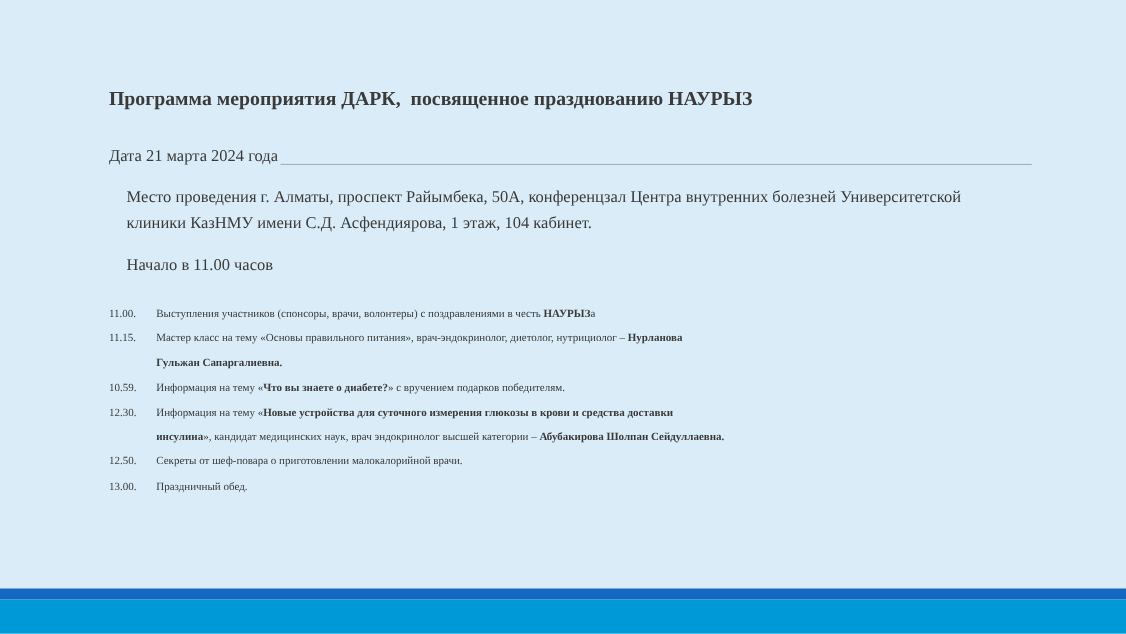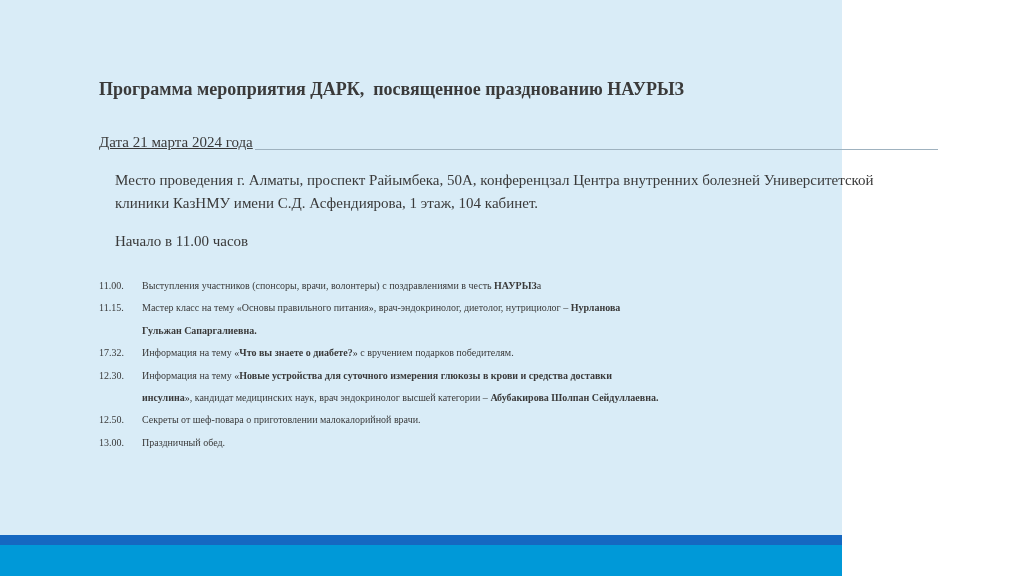--- a/index.html
+++ b/index.html
@@ -9,37 +9,37 @@
     --accent:#1568C1;
     --footer:#0099D8;
   }
   html,body{margin:0;padding:0;}
   body{
     width:1024px;height:576px;overflow:hidden;
     font-family:"Liberation Serif","DejaVu Serif",serif;
     background:#fff;
   }
   .slide{
-    position:relative;width:842px;height:576px;
+    position:relative;width:1024px;height:576px;
     background:var(--bg);
     color:var(--text);
   }
   .content{
     position:absolute;left:99px;top:78px;width:839px;
   }
   .slide-title{
     margin:0;
     font-size:18px;line-height:22px;font-weight:bold;
     white-space:pre-wrap;
     color:var(--text);
   }
   .meta{font-size:15px;line-height:22.4px;}
   .date-line{
     margin-top:31px;
-    display:flex;align-items:stretch;text-decoration:underline;
+    display:flex;align-items:stretch;
   }
   .date-line .fill{
     flex:1;
     border-bottom:1.5px solid var(--rule);
     margin-bottom:3px;
     margin-left:2px;
   }
   .meta p{margin:16px;}
   .program{
     margin-top:22.4px;
@@ -75,21 +75,21 @@
       <div class="date-line">
         <span>Дата 21 марта 2024 года</span>
         <span class="fill"></span>
       </div>
       <p>Место проведения г. Алматы, проспект Райымбека, 50А, конференцзал Центра внутренних болезней Университетской клиники КазНМУ имени С.Д. Асфендиярова, 1 этаж, 104 кабинет.</p>
       <p>Начало в 11.00 часов</p>
     </div>
     <div class="program" id="program">
         <div class="program-item"><span class="time">11.00.</span><span class="seg-regular">Выступления участников (спонсоры, врачи, волонтеры) с поздравлениями в честь </span><span class="seg-bold">НАУРЫЗ</span><span class="seg-regular">а</span></div>
         <div class="program-item"><span class="time">11.15.</span><span class="seg-regular">Мастер класс на тему «Основы правильного питания», врач-эндокринолог, диетолог, нутрициолог – </span><span class="seg-bold">Нурланова Гульжан Сапаргалиевна.</span></div>
-        <div class="program-item"><span class="time">17.32.</span><span class="seg-regular">Информация на тему «</span><span class="seg-bold-italic">Что вы знаете о диабете?</span><span class="seg-regular">» с вручением подарков победителям.</span></div>
+        <div class="program-item"><span class="time">10.59.</span><span class="seg-regular">Информация на тему «</span><span class="seg-bold-italic">Что вы знаете о диабете?</span><span class="seg-regular">» с вручением подарков победителям.</span></div>
         <div class="program-item"><span class="time">12.30.</span><span class="seg-regular">Информация на тему «</span><span class="seg-bold-italic">Новые устройства для суточного измерения глюкозы в крови и средства доставки инсулина</span><span class="seg-regular">», кандидат медицинских наук, врач эндокринолог высшей категории – </span><span class="seg-bold">Абубакирова Шолпан Сейдуллаевна.</span></div>
         <div class="program-item"><span class="time">12.50.</span><span class="seg-regular">Секреты от шеф-повара о приготовлении малокалорийной врачи.</span></div>
         <div class="program-item"><span class="time">13.00.</span><span class="seg-regular">Праздничный обед.</span></div>
       </div>
   </div>
   <div class="bar-accent"></div>
   <div class="bar-footer"></div>
 </div>
 
 </body></html>

